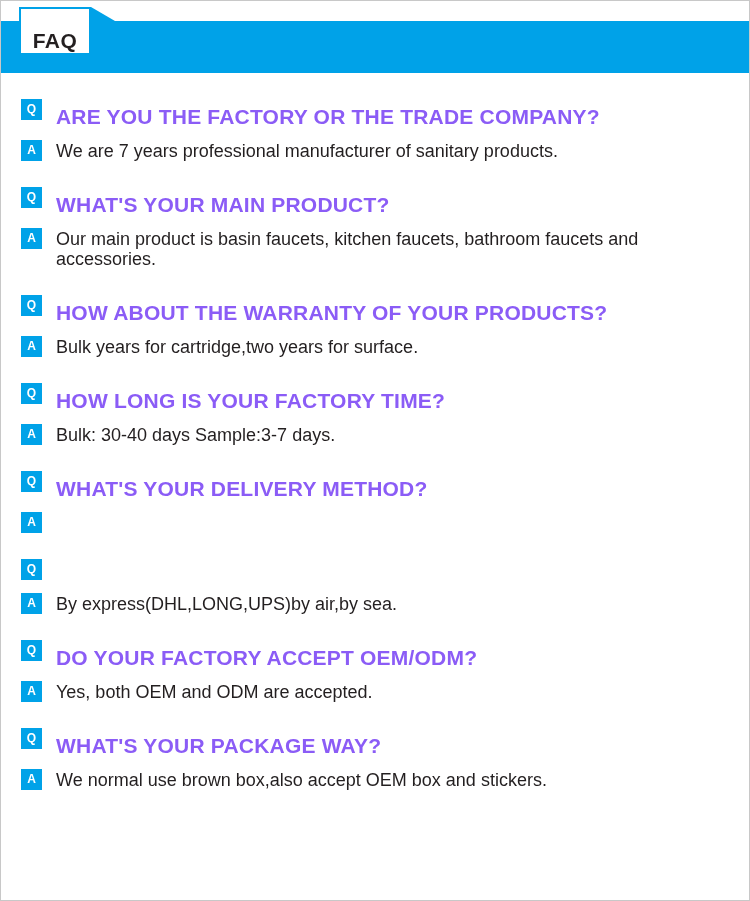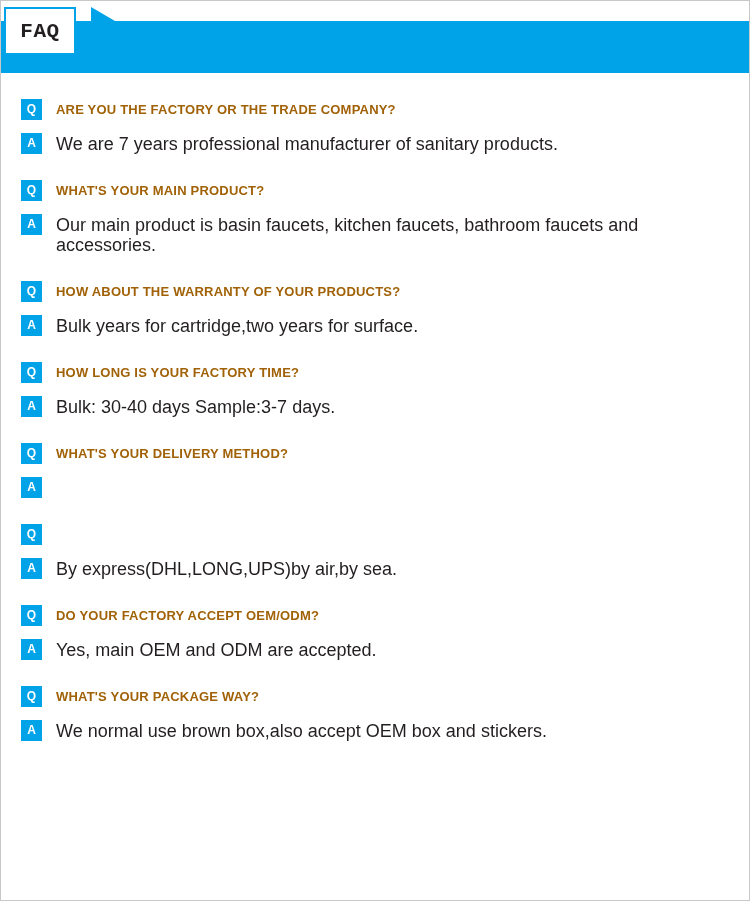--- a/index.html
+++ b/index.html
@@ -25,31 +25,30 @@
   
   .header {
     position: relative;
     margin: 20px 0 0 0;
     height: 52px;
     background: #00a2e8;
     width: 100%;
   }
   .faq-tab {
     position: absolute;
-    left: 3px;
+    left: 18px;
     top: -14px;
     width: 72px;
     height: 48px;
     background: #ffffff;
     border: 2px solid #00a2e8;
     box-sizing: border-box;
     display: flex;
-    align-items: center;
+    align-items: flex-end;
     justify-content: center;
-    font-family: Liberation Mono, monospace;
   }
   .faq-tab span {
     font-size: 21px;
     font-weight: bold;
     color: #231f20;
     letter-spacing: 0.5px;
   }
   
   .tab-slant {
     position: absolute;
@@ -88,26 +87,27 @@
     margin-right: 14px;
     font-family: "Liberation Sans", sans-serif;
   }
   .q-row {
     margin-top: 26px;
   }
   .a-row {
     margin-top: 13px;
   }
   .q-text {
-    color: #a16207;
-    font-size: 13px;
+    color: #8b5cf6;
+    font-size: 21px;
     font-weight: bold;
     letter-spacing: 0.2px;
     line-height: 20px;
     padding-top: 1px;
+    margin-top: 7px;
   }
   .a-text {
     color: #231f20;
     font-size: 18px;
     line-height: 20px;
     padding-top: 1px;
   }
   .a-text .line2 {
     display: block;
   }
@@ -190,21 +190,21 @@
       </div>
     </li>
 
     <li class="faq-item">
       <div class="row q-row">
         <div class="badge">Q</div>
         <div class="q-text">DO YOUR FACTORY ACCEPT OEM/ODM?</div>
       </div>
       <div class="row a-row">
         <div class="badge">A</div>
-        <div class="a-text">Yes, main OEM and ODM are accepted.</div>
+        <div class="a-text">Yes, both OEM and ODM are accepted.</div>
       </div>
     </li>
 
     <li class="faq-item">
       <div class="row q-row">
         <div class="badge">Q</div>
         <div class="q-text">WHAT'S YOUR PACKAGE WAY?</div>
       </div>
       <div class="row a-row">
         <div class="badge">A</div>

